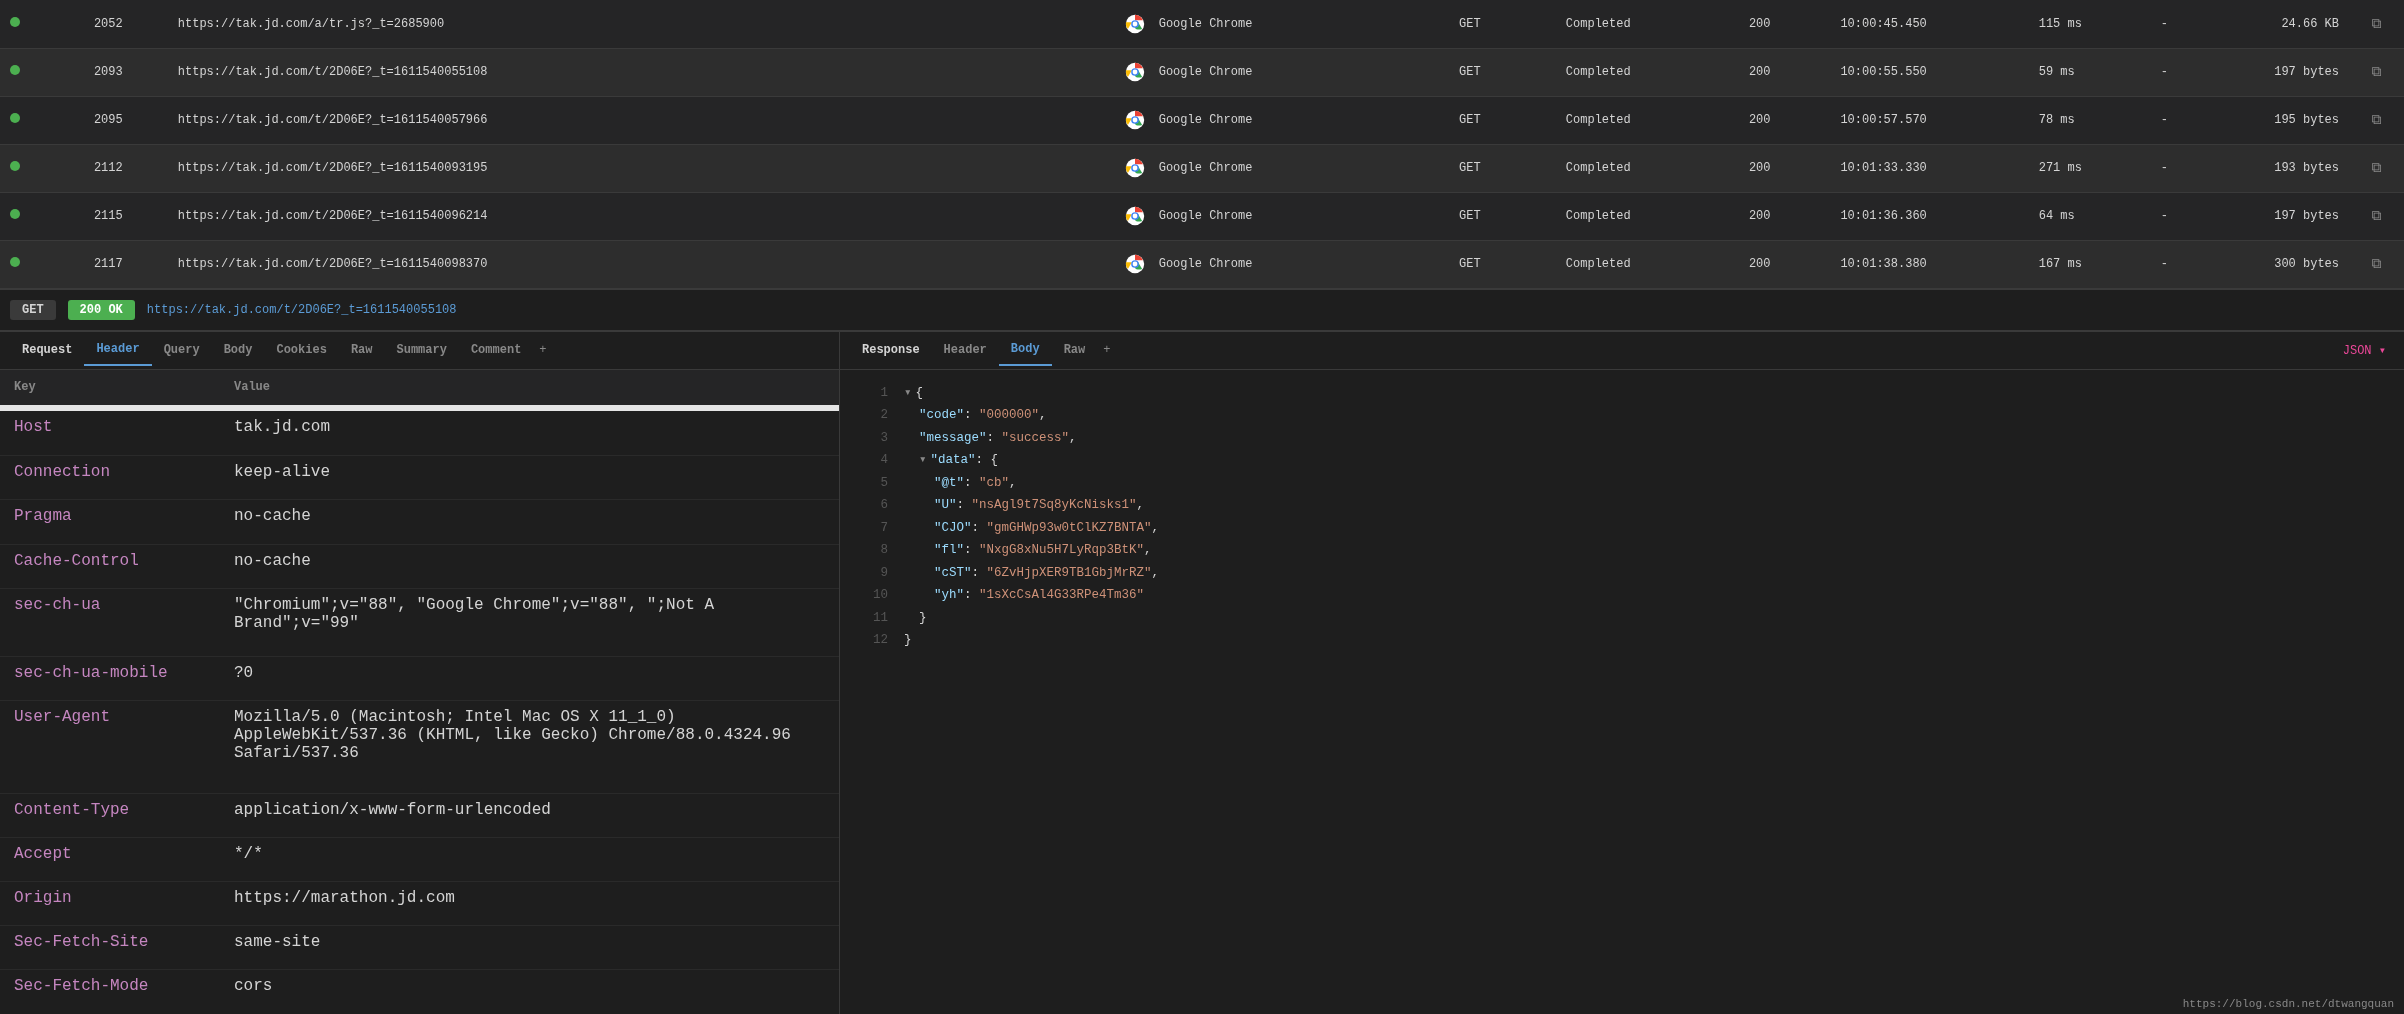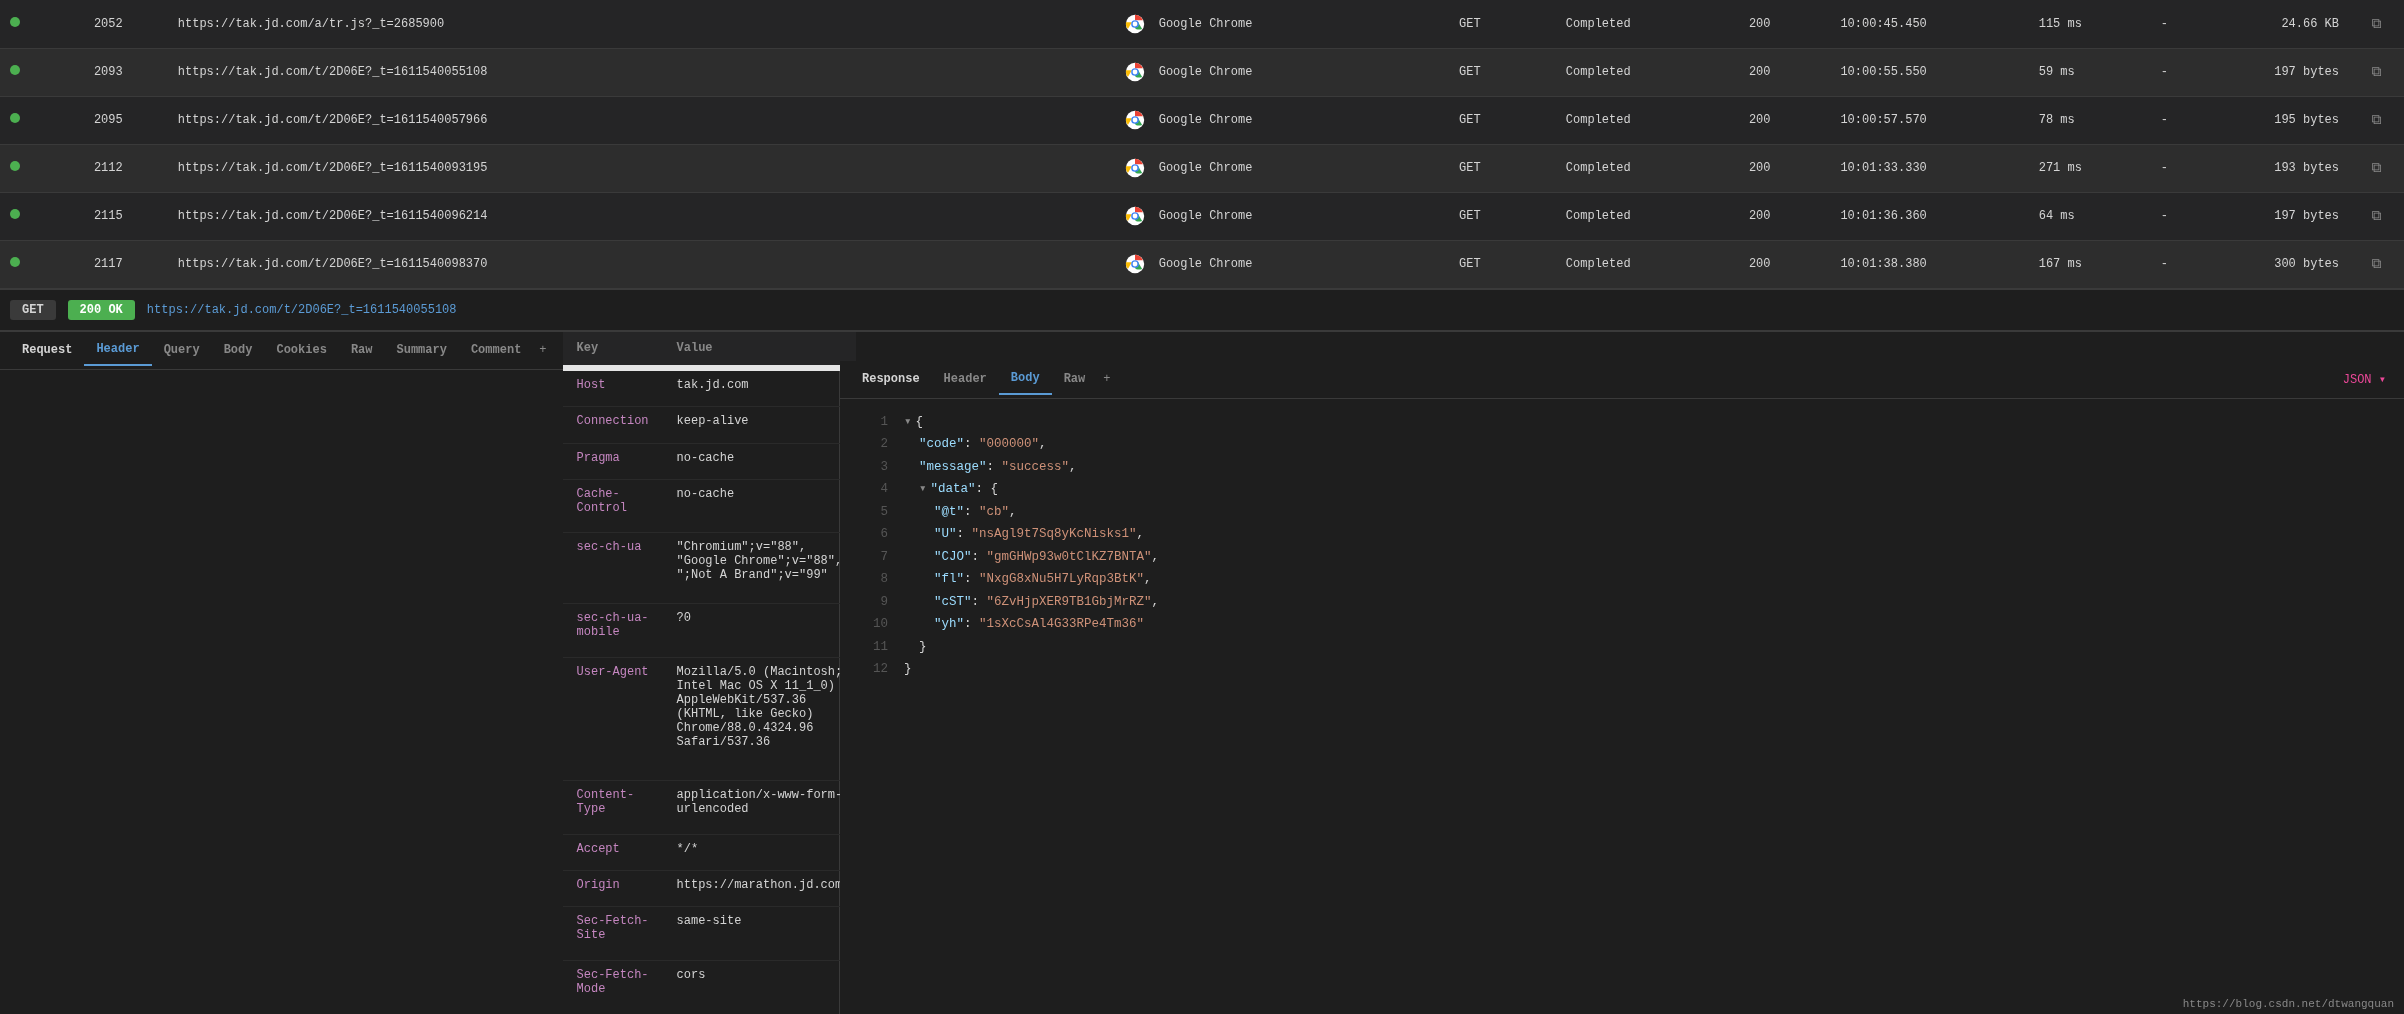--- a/index.html
+++ b/index.html
@@ -88,21 +88,21 @@
       display: flex;
       height: calc(1014px - 48px*6 - 42px);
       border-top: 1px solid #3a3a3a;
     }
 
     
     .left-panel {
       width: 840px;
       border-right: 1px solid #3a3a3a;
       display: flex;
-      flex-direction: row;
+      flex-direction: column;
       background: #1e1e1e;
     }
     .panel-tabs {
       display: flex;
       align-items: center;
       border-bottom: 1px solid #3a3a3a;
       padding: 0 10px;
       height: 38px;
       gap: 0;
     }
@@ -138,38 +138,37 @@
       background: #252526;
       color: #888;
       font-weight: 700;
       padding: 6px 14px;
       border-bottom: 6px solid #e5e5e5;
       font-size: 12px;
     }
     .req-table .data-row td {
       padding: 7px 14px;
       border-bottom: 1px solid #2a2a2a;
-      font-size: 12px;
+      font-size: 16px;
       vertical-align: top;
     }
     .req-table .data-row td:first-child {
       color: #c586c0;
       width: 220px;
     }
     .req-table .data-row td:last-child {
       color: #d4d4d4;
     }
 
     
     .right-panel {
       flex: 1;
       display: flex;
       flex-direction: column;
       background: #1e1e1e;
-      margin-top: 29px;
     }
     .right-panel-tabs {
       display: flex;
       align-items: center;
       border-bottom: 1px solid #3a3a3a;
       padding: 0 10px;
       height: 38px;
       gap: 0;
     }
     .json-selector {

